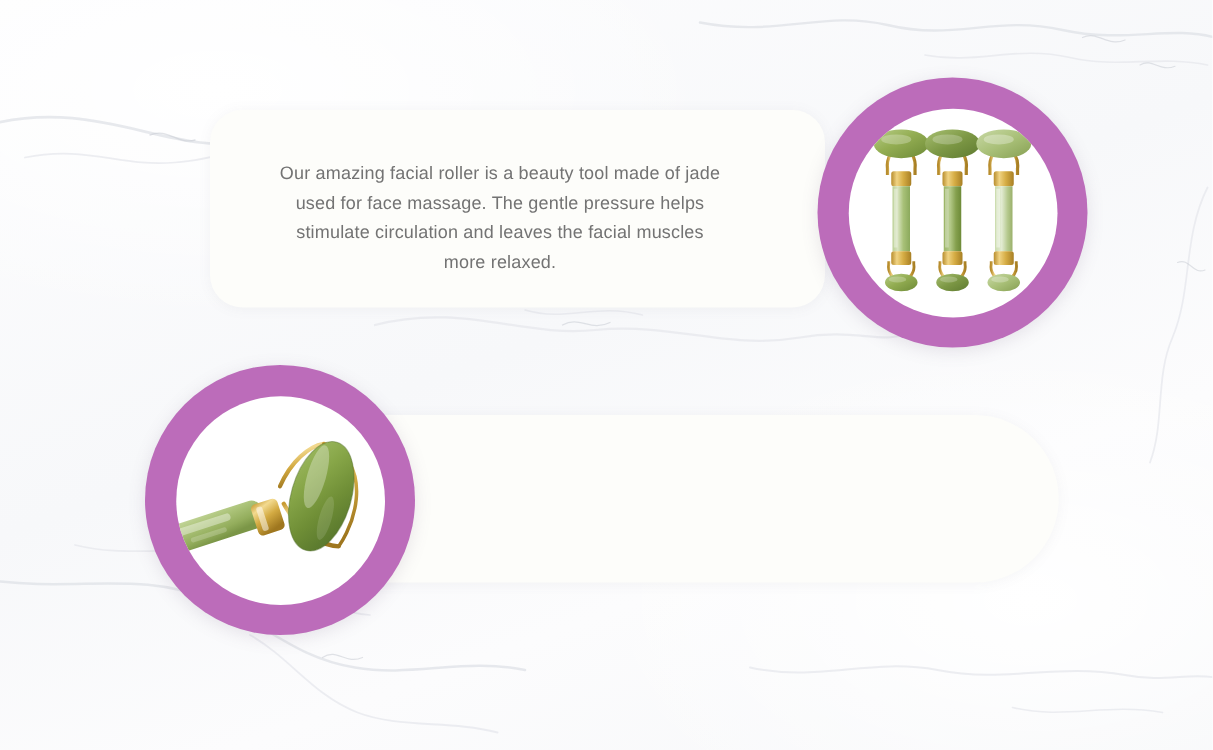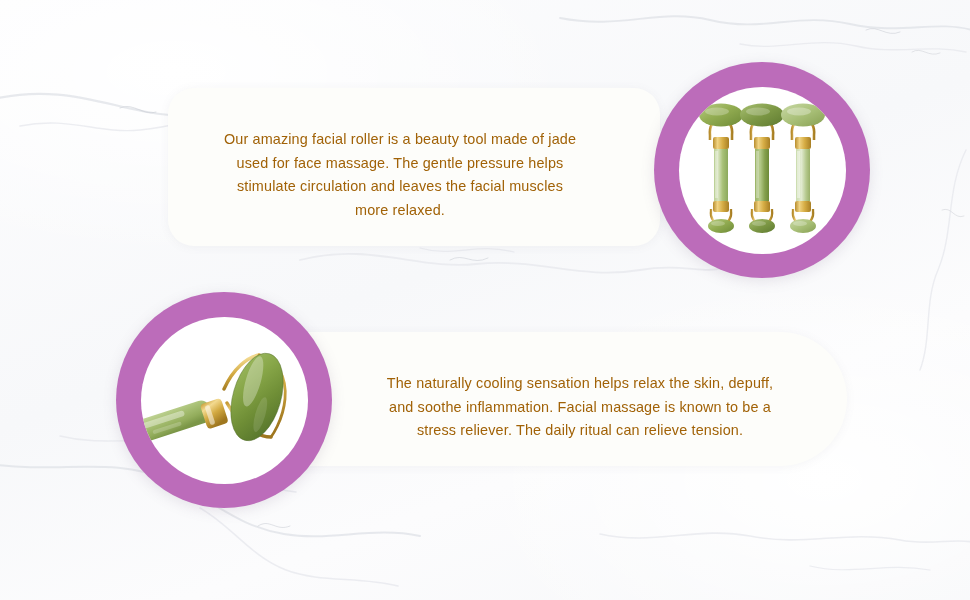--- a/index.html
+++ b/index.html
@@ -61,21 +61,21 @@
     left: 205px;
     top: 332px;
     width: 642px;
     height: 134px;
     border-radius: 67px;
   }
 
   .card-text {
     position: absolute;
     text-align: center;
-    color: #a16207;
+    color: #737373;
     font-family: "Liberation Sans", sans-serif;
     font-size: 14.4px;
     line-height: 23.5px;
     letter-spacing: .15px;
     white-space: pre-line;
   }
   .text-top {
     left: 196px;
     top: 128px;
     width: 408px;
@@ -319,17 +319,14 @@
         </g>
       </svg>
     </div>
   </div>
 
   <div class="card-text text-top">Our amazing facial roller is a beauty tool made of jade
 used for face massage. The gentle pressure helps
 stimulate circulation and leaves the facial muscles
 more relaxed.</div>
 
-  <div class="card-text text-bottom">The naturally cooling sensation helps relax the skin, depuff,
-and soothe inflammation. Facial massage is known to be a
-stress reliever. The daily ritual can relieve tension.</div>
 
 </div>
 
 </body></html>

